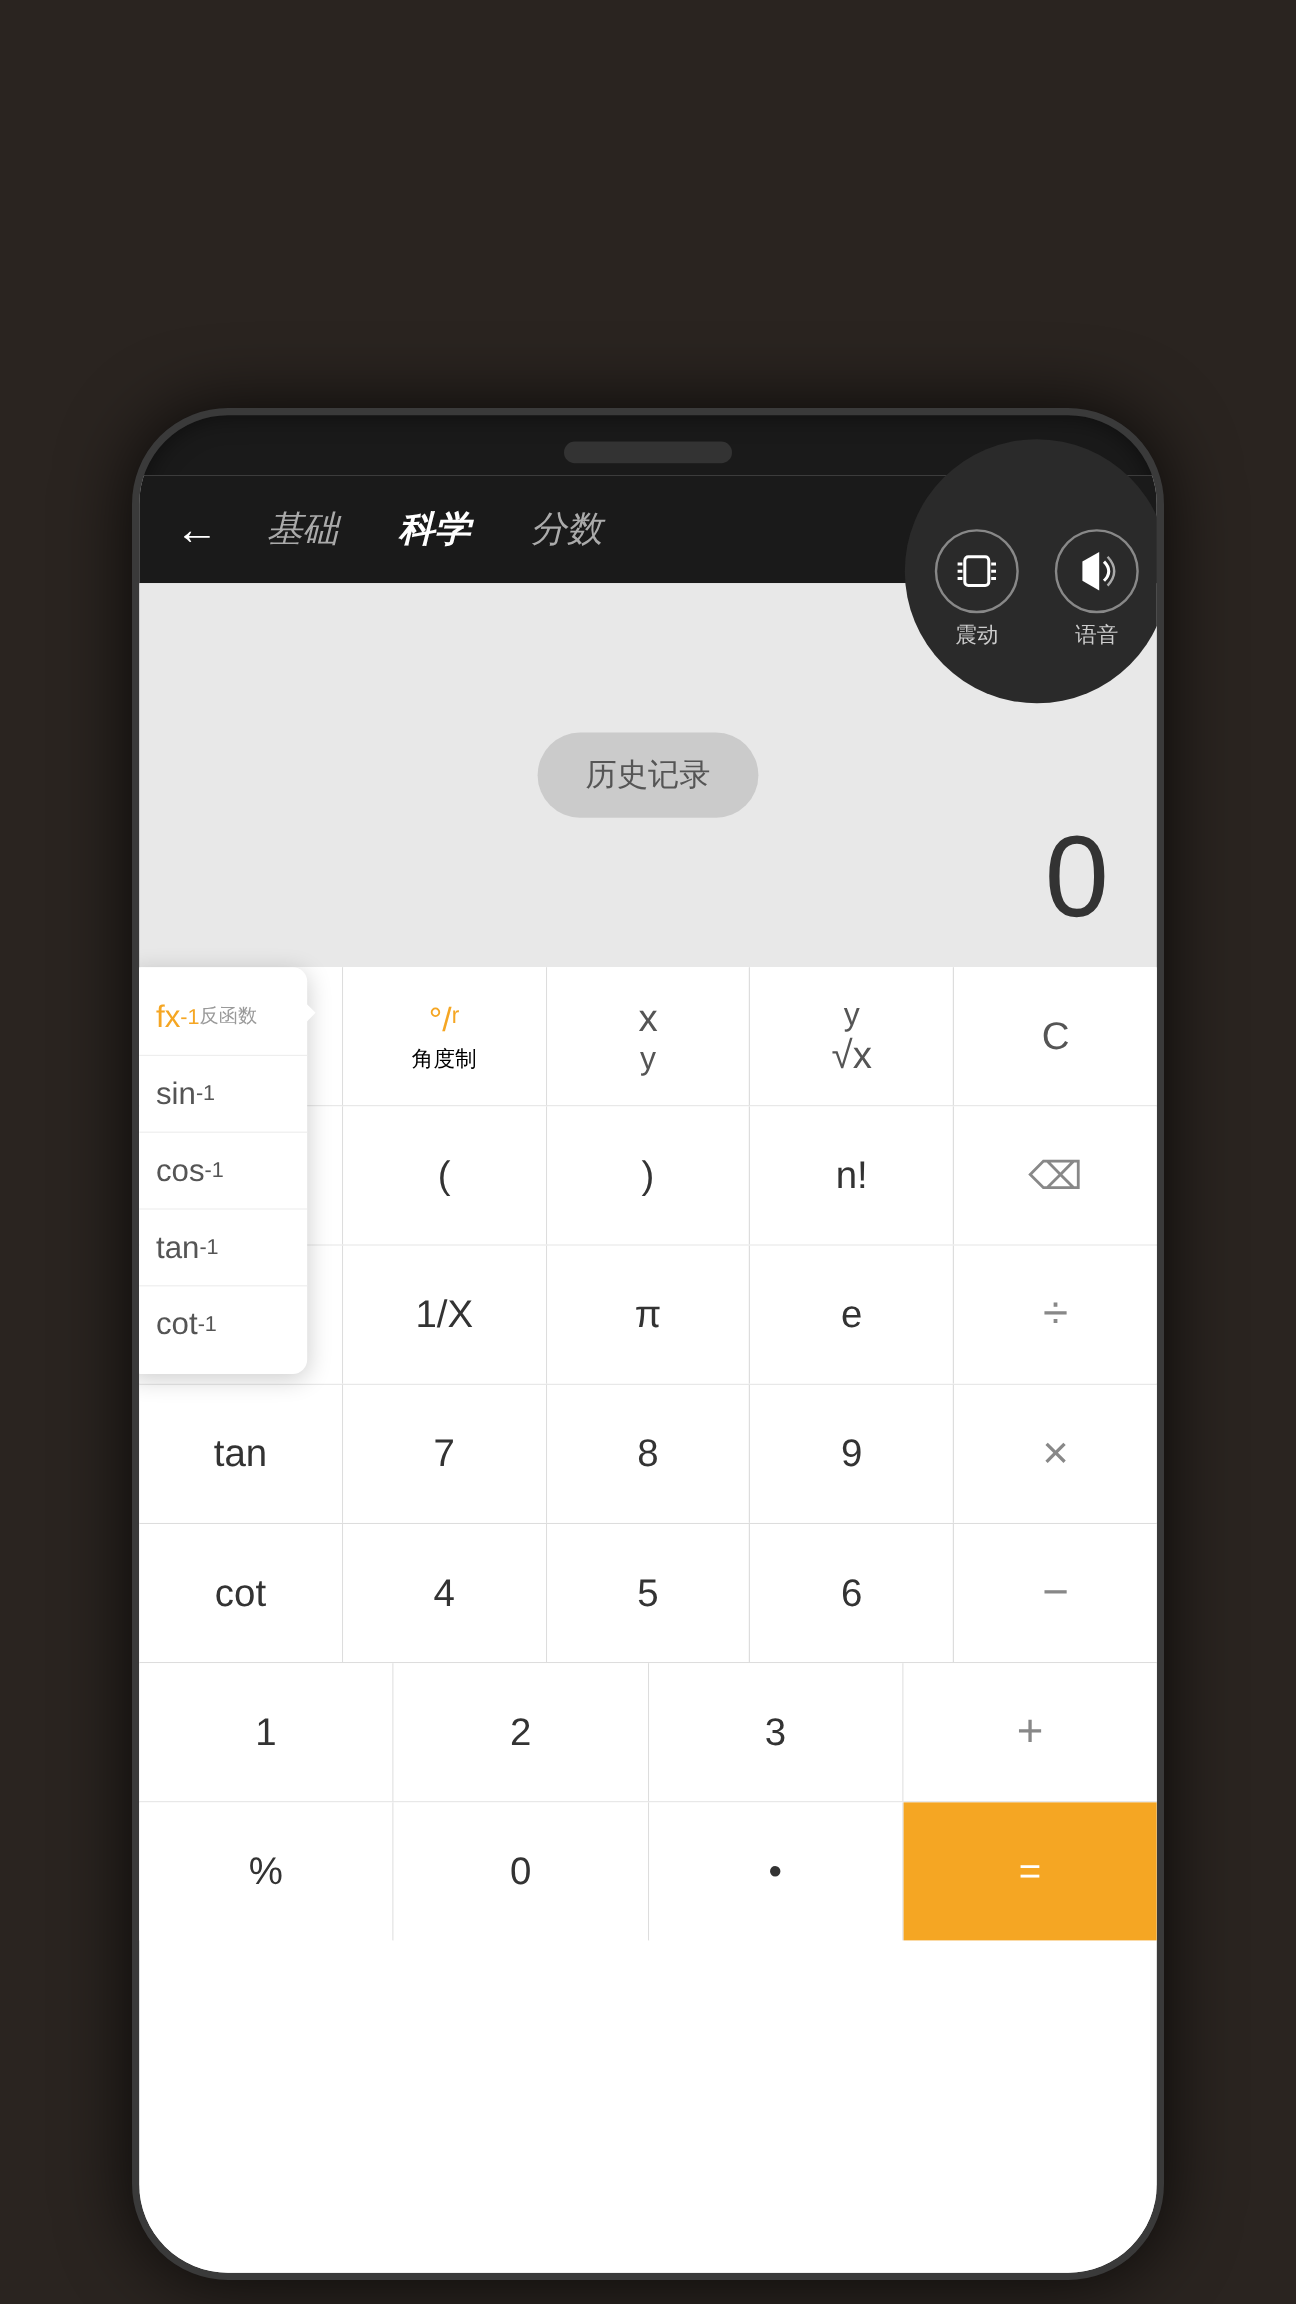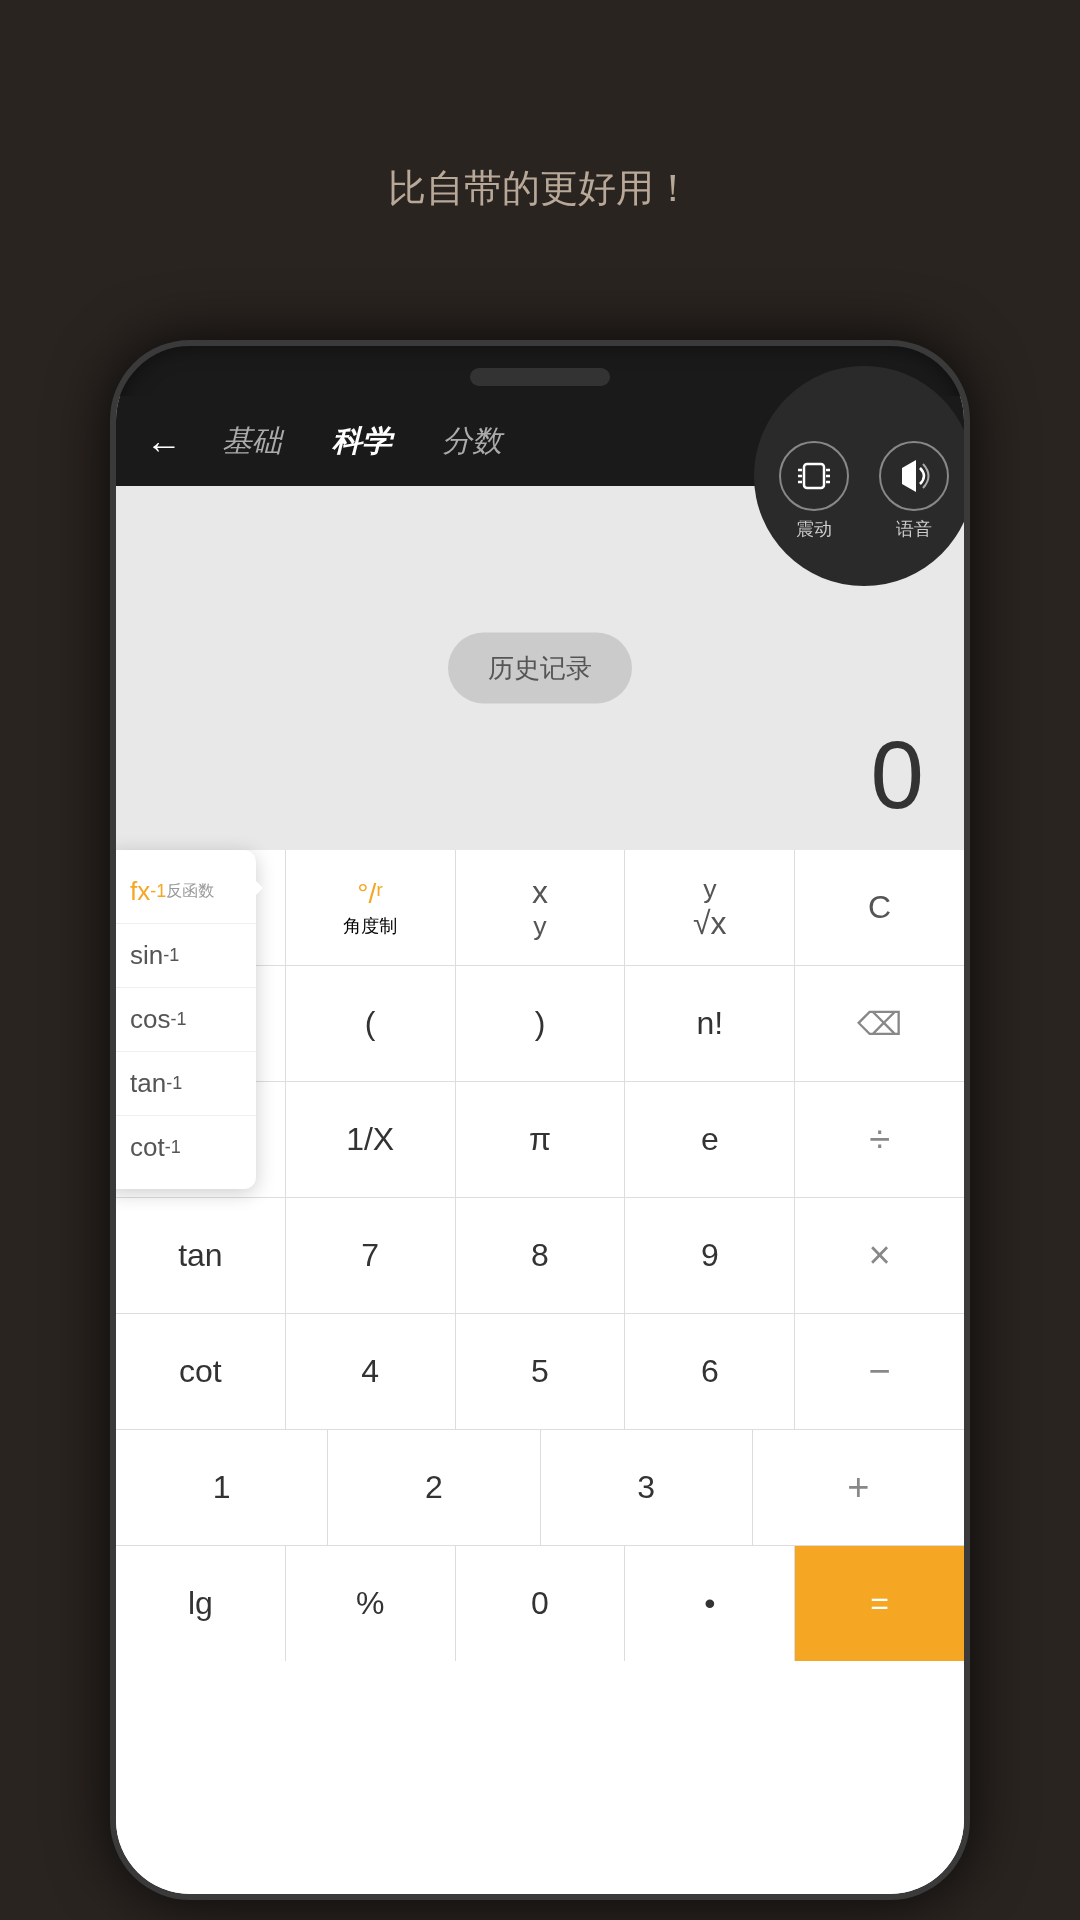--- a/index.html
+++ b/index.html
@@ -125,21 +125,21 @@
     }
 
     .icon-label {
       font-size: 18px;
       color: #ccc;
     }
 
     
     .display-area {
       background: #e8e8e8;
-      height: 364px;
+      height: 320px;
       position: relative;
       display: flex;
       align-items: flex-end;
       justify-content: flex-end;
       padding: 20px 40px;
     }
 
     .history-btn {
       position: absolute;
       left: 50%;
@@ -265,21 +265,20 @@
 
     .backspace-icon {
       font-size: 32px;
       color: #888;
     }
   </style>
 </head>
 <body>
 
 <div class="top-text">
-  <div>比自带的更好用！</div>
 </div>
 
 <div class="phone-frame">
   <div class="phone-speaker"></div>
 
   <div class="calc-app">
 
     <div class="top-bar">
       <div class="back-arrow">←</div>
       <div class="tab-item">基础</div>
@@ -383,21 +382,20 @@
       </div>
 
       <div class="key-row">
         <div class="key">1</div>
         <div class="key">2</div>
         <div class="key">3</div>
         <div class="key operator">+</div>
       </div>
 
       <div class="key-row" style="border-bottom:none;">
-        <div class="key">lg</div>
         <div class="key">%</div>
         <div class="key">0</div>
         <div class="key">•</div>
         <div class="key orange">=</div>
       </div>
 
     </div>
   </div>
 </div>
 

